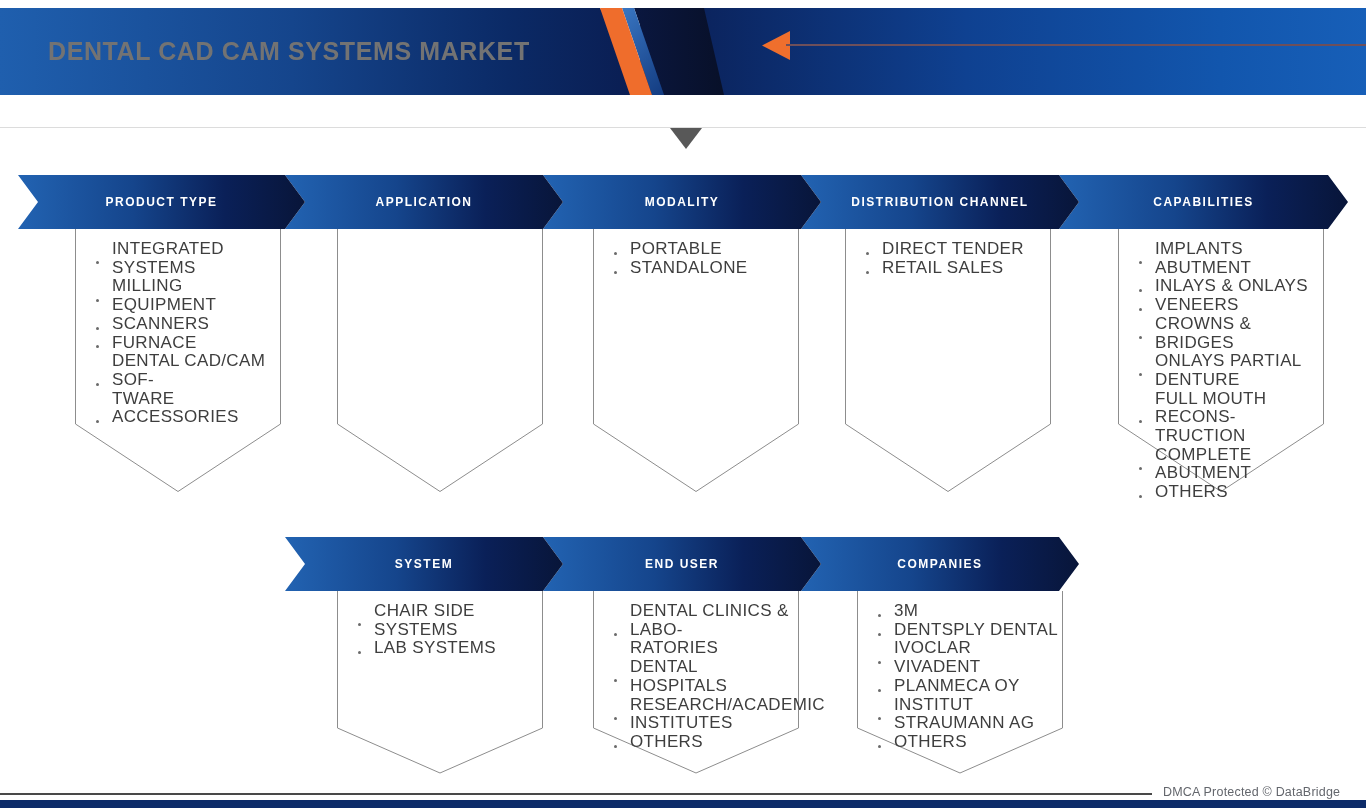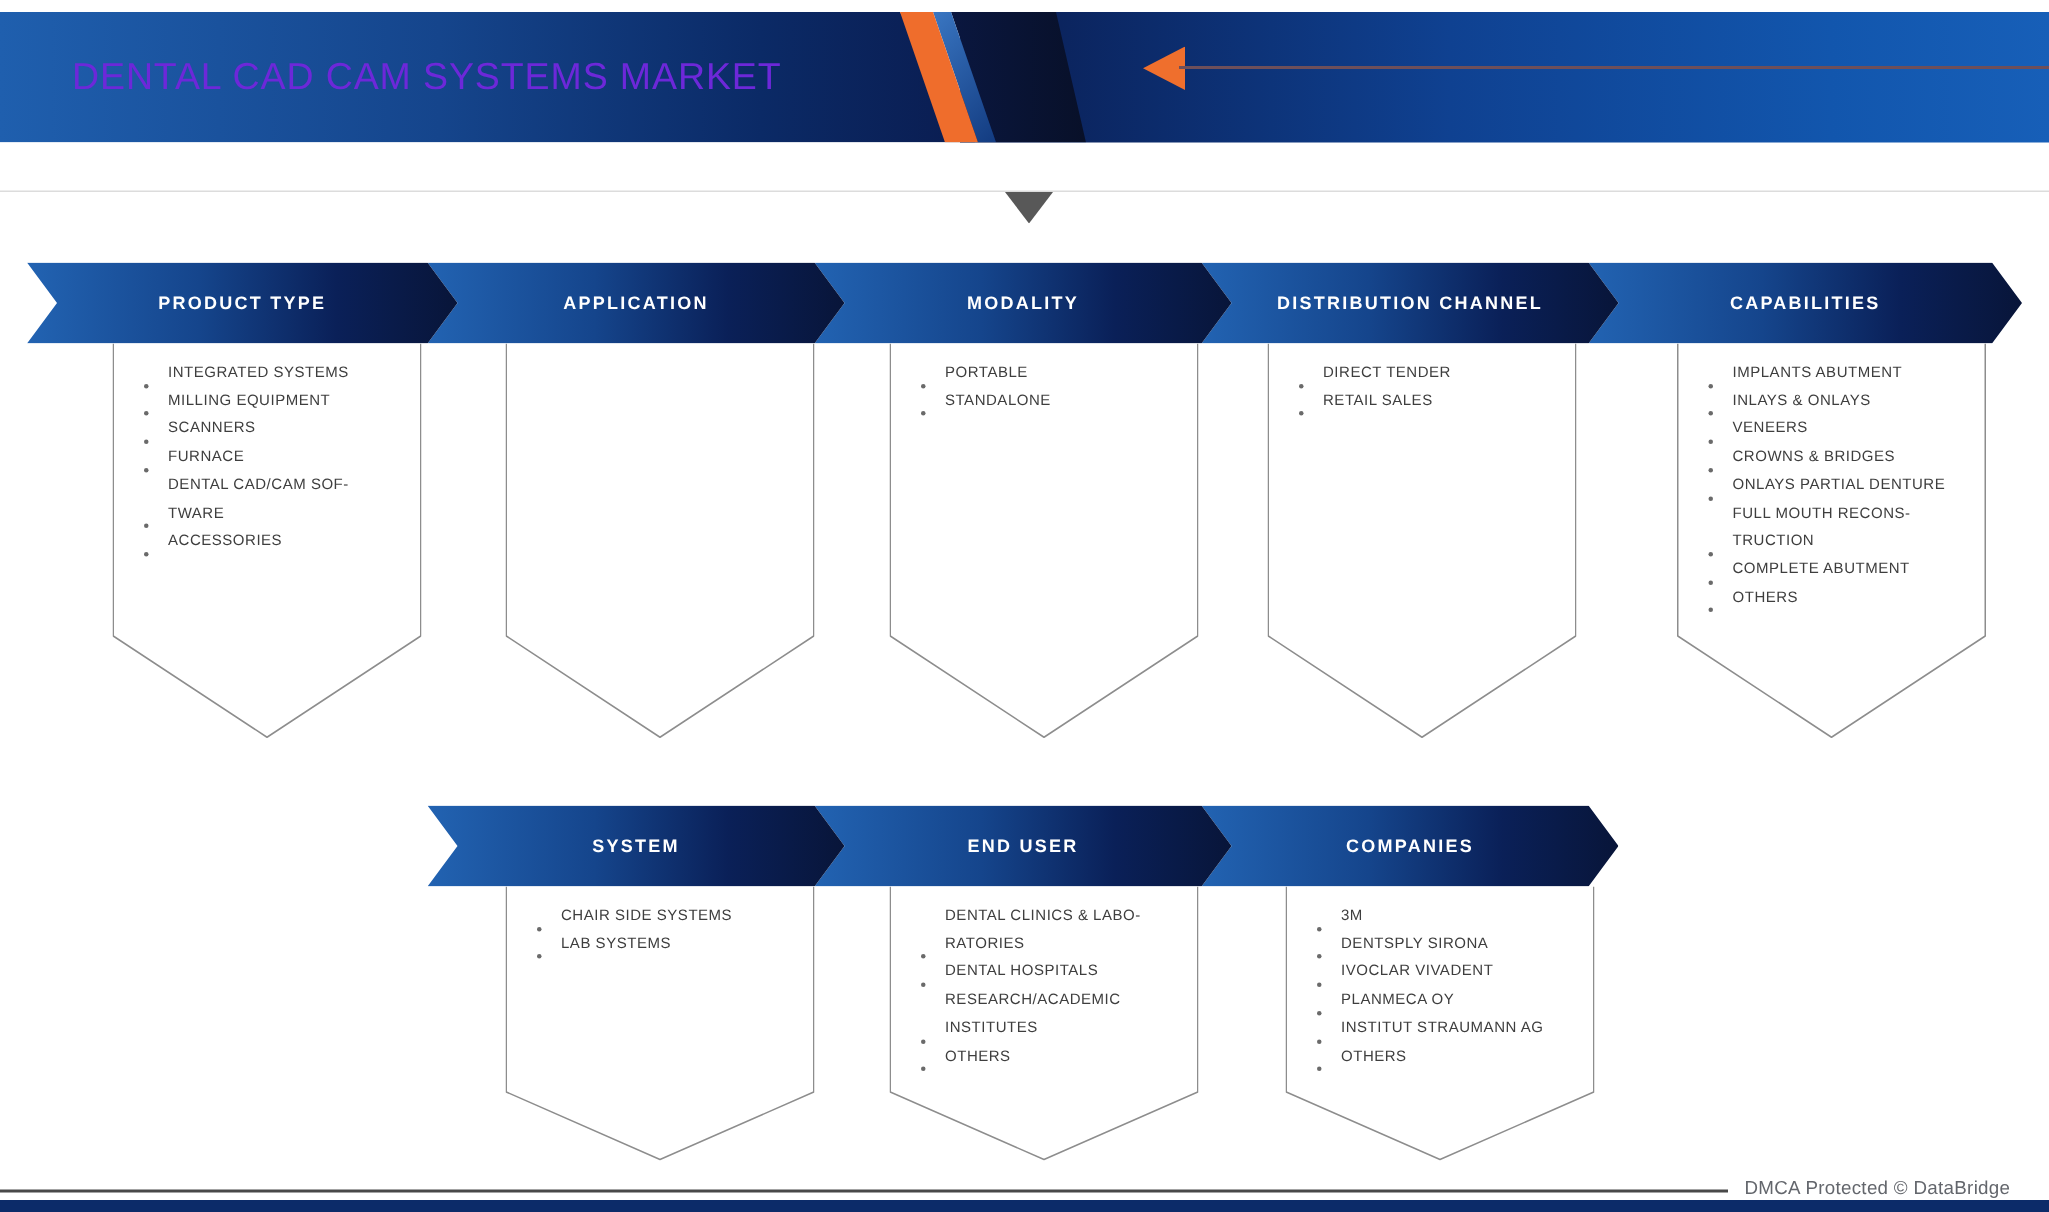--- a/index.html
+++ b/index.html
@@ -14,40 +14,40 @@
     background:linear-gradient(to right,#0a1d52 0%,#0f4191 45%,#1256ad 80%,#175fb8 100%);}
   .stripe-orange{position:absolute;left:596px;top:8px;width:60px;height:87px;z-index:3;
     background:#ef6d2c;clip-path:polygon(4px 0,26px 0,56px 100%,34px 100%);}
   .stripe-hl{position:absolute;left:620px;top:8px;width:46px;height:87px;z-index:2;
     background:linear-gradient(135deg,#3a77c3 0%,#123a7f 100%);
     clip-path:polygon(2px 0,14px 0,44px 100%,32px 100%);}
   .stripe-navy{position:absolute;left:632px;top:8px;width:94px;height:87px;z-index:2;
     background:linear-gradient(to right,#0a1740 0%,#081028 100%);
     clip-path:polygon(2px 0,72px 0,92px 100%,32px 100%);}
   .hdr-title{position:absolute;left:48px;top:8px;height:87px;display:flex;align-items:center;z-index:5;
-    color:#6d28d9;font-size:25px;font-weight:400;letter-spacing:0.6px;}
+    color:#737373;font-size:25px;font-weight:700;letter-spacing:0.6px;}
   .arrow-head{position:absolute;left:762px;top:31px;width:28px;height:29px;z-index:5;
     background:#ef6f2d;clip-path:polygon(100% 0,0 50%,100% 100%);}
   .arrow-line{position:absolute;left:786px;top:44px;width:580px;height:2px;z-index:5;background:#6e4f5a;}
   .hdr-divider{position:absolute;left:0;top:127px;width:1366px;height:1px;background:#dcdcdc;}
   .down-tri{position:absolute;left:670px;top:128px;width:32px;height:21px;background:#585858;
     clip-path:polygon(0 0,100% 0,50% 100%);}
 
   
   .chev{position:absolute;height:54px;display:flex;align-items:center;justify-content:center;
     background:linear-gradient(to right,#2263b2 0%,#15458c 40%,#0a2058 72%,#081539 100%);
     clip-path:polygon(0 0,calc(100% - 20px) 0,100% 50%,calc(100% - 20px) 100%,0 100%,20px 50%);}
   .chev .lbl{color:#ffffff;font-size:12px;font-weight:700;letter-spacing:1.5px;white-space:nowrap;}
 
   
   .box{position:absolute;}
   .box svg{display:block;}
   .list{position:absolute;width:206px;}
   ul.items{list-style:none;margin:0;padding:11px 4px 0 21px;}
-  ul.items li{display:flex;align-items:flex-end;line-height:18.7px;font-size:10px;
+  ul.items li{display:flex;align-items:center;line-height:18.7px;font-size:17px;
     letter-spacing:0.35px;color:#3e3e3e;}
   ul.items .dot{width:3px;height:3px;border-radius:50%;background:#6a6a6a;margin:8px 13px 0 0;flex:none;}
   ul.items .txt{white-space:pre-line;}
 
   
   .foot-line{position:absolute;left:0;top:793px;width:1152px;height:2px;background:#494949;}
   .foot-text{position:absolute;left:1163px;top:785px;font-size:12.5px;color:#63666c;letter-spacing:0.2px;}
   .foot-bar{position:absolute;left:0;top:800px;width:1366px;height:8px;background:#0c2b69;}
 </style>
 </head>
@@ -260,21 +260,21 @@
       </ul>
     </div>
   <div class="list" style="left:857px;top:591px">
     <ul class="items">
         <li>
           <span class="dot"></span>
           <span class="txt">3M</span>
         </li>
         <li>
           <span class="dot"></span>
-          <span class="txt">DENTSPLY SIRONA</span>
+          <span class="txt">DENTSPLY DENTAL</span>
         </li>
         <li>
           <span class="dot"></span>
           <span class="txt">IVOCLAR VIVADENT</span>
         </li>
         <li>
           <span class="dot"></span>
           <span class="txt">PLANMECA OY</span>
         </li>
         <li>

